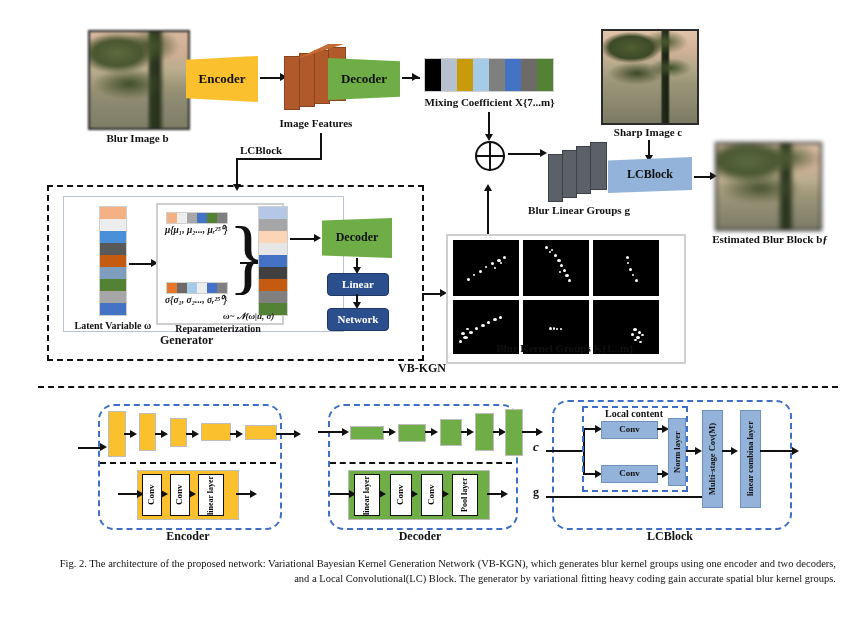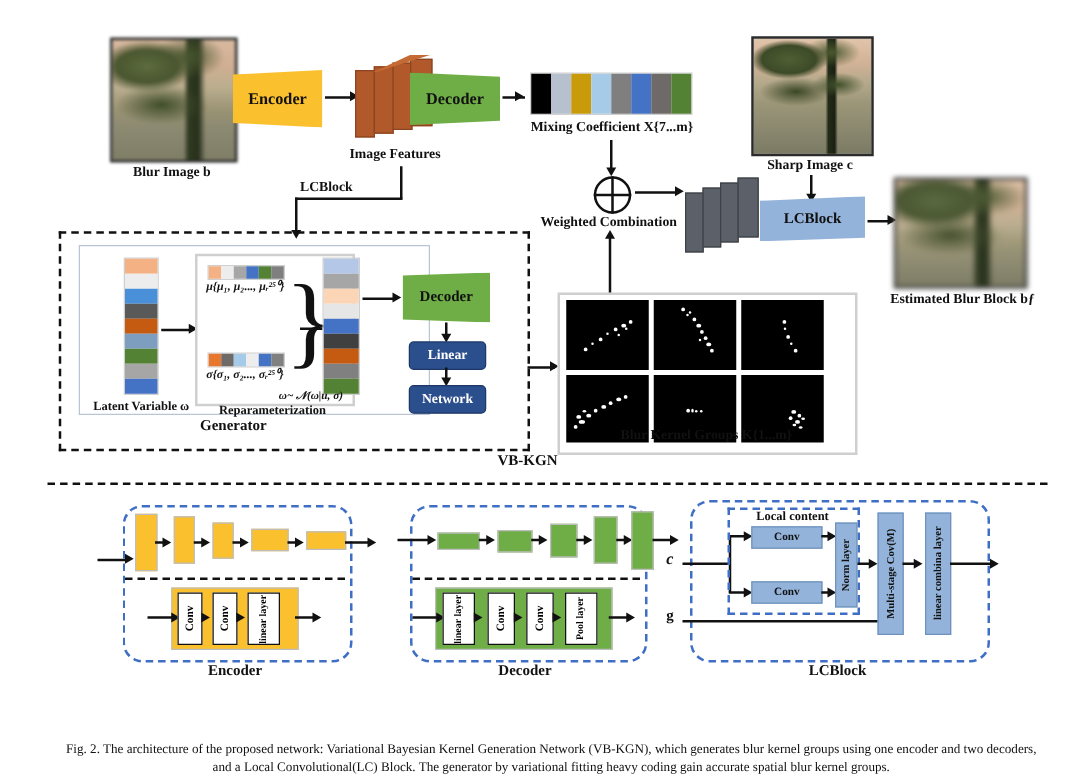--- a/index.html
+++ b/index.html
@@ -94,22 +94,22 @@
 
   
   .plus{position:absolute;border:2px solid #111;border-radius:50%;}
   .plus:before,.plus:after{content:"";position:absolute;background:#111;}
   .plus:before{left:-2px;right:-2px;top:50%;height:2px;margin-top:-1px;width:calc(100% + 4px);}
   .plus:after{top:-2px;bottom:-2px;left:50%;width:2px;margin-left:-1px;height:calc(100% + 4px);}
 
   
   .brace{position:absolute;font-size:44px;line-height:1;color:#111;font-family:"Liberation Serif",serif;}
 
-  .caption{position:absolute;left:46px;top:592px;width:790px;font-size:10.5px;line-height:1.45;
-           color:#111;text-align:center;}
+  .caption{position:absolute;left:46px;top:556px;width:790px;font-size:10.5px;line-height:1.45;
+           color:#111;text-align:right;}
 </style>
 </head>
 <body>
 
 <div id="fig">
 
   <div class="photo abs ph-blur" style="left:88px;top:30px;width:98px;height:96px;"></div>
   <div class="abs lbl" style="left:85px;top:132px;width:105px;text-align:center;">Blur Image b</div>
 
   <div class="ar arh abs" style="left:189px;top:77px;width:24px;"></div>
@@ -156,31 +156,31 @@
       <i style="background: rgb(68, 114, 196);"></i>
       <i style="background: rgb(110, 106, 103);"></i>
       <i style="background: rgb(84, 130, 53);"></i>
   </div>
   <div class="abs lbl" style="left:417px;top:96px;width:145px;text-align:center;">Mixing Coefficient X{7...m}</div>
 
   <div class="ar arv abs" style="left:488px;top:112px;height:26px;"></div>
   <div class="head head-d abs" style="left:485px;top:134px;"></div>
 
   <div class="plus abs" style="left:475px;top:141px;width:26px;height:26px;"></div>
-  <div class="abs lbl" style="left:396px;top:172px;width:182px;text-align:center;">Weighted Combination</div>
 
   <div class="ar arh abs" style="left:508px;top:153px;width:34px;"></div>
   <div class="head head-r abs" style="left:540px;top:149px;"></div>
 
   <div class="abs" style="left:548px;top:140px;width:60px;height:62px;">
     <div class="gslab" style="left:0;top:14px;width:13px;height:46px;"></div>
     <div class="gslab" style="left:14px;top:10px;width:13px;height:46px;"></div>
     <div class="gslab" style="left:28px;top:6px;width:13px;height:46px;"></div>
     <div class="gslab" style="left:42px;top:2px;width:15px;height:46px;"></div>
   </div>
+  <div class="abs lbl" style="left:489px;top:204px;width:180px;text-align:center;">Blur Linear Groups g</div>
 
   <div class="ar arh abs" style="left:612px;top:170px;width:20px;"></div>
   <div class="head head-r abs" style="left:628px;top:166px;"></div>
 
   <div class="photo abs ph-sharp" style="left:601px;top:29px;width:94px;height:92px;"></div>
   <div class="abs lbl" style="left:598px;top:126px;width:100px;text-align:center;">Sharp Image c</div>
   <div class="ar arv abs" style="left:648px;top:140px;height:18px;"></div>
   <div class="head head-d abs" style="left:645px;top:155px;"></div>
 
   <div class="trap trap-lc abs" style="left:608px;top:157px;width:84px;height:36px;">

